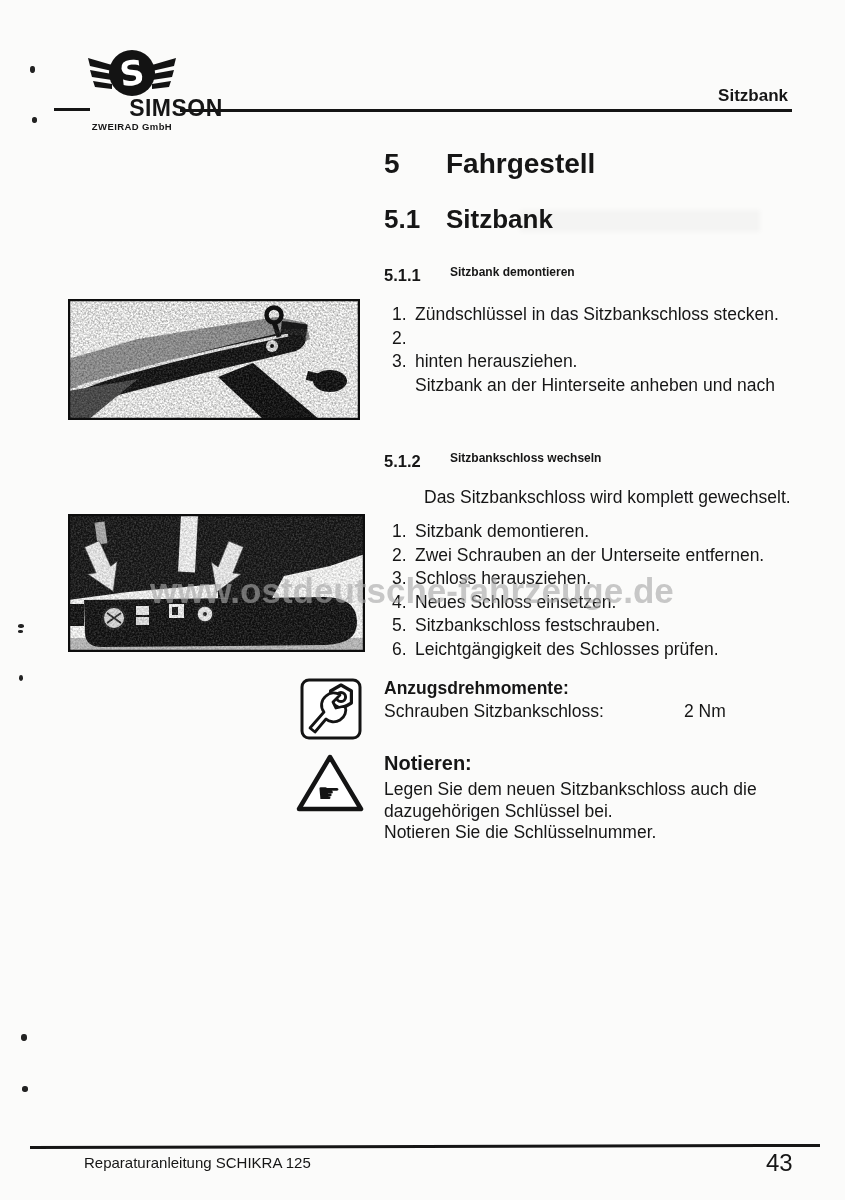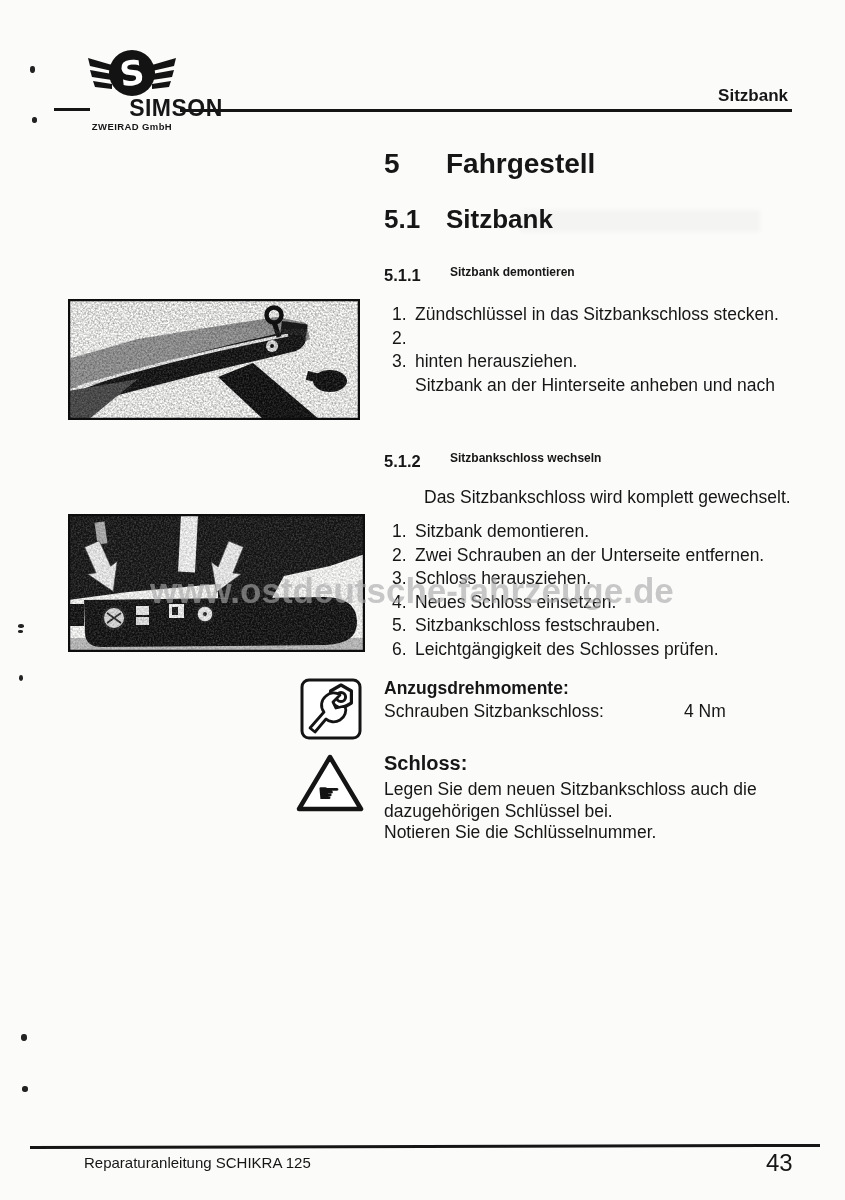--- a/index.html
+++ b/index.html
@@ -212,29 +212,29 @@
   <svg class="abs" style="left:300px;top:678px" width="62" height="62" viewBox="0 0 62 62">
     <rect x="2" y="2" width="58" height="58" rx="7" fill="#ffffff" stroke="#141414" stroke-width="3"></rect>
     <polygon points="41,7 51.4,13 51.4,25 41,31 30.6,25 30.6,13" fill="#ffffff" stroke="#141414" stroke-width="3.2" stroke-linejoin="round"></polygon>
     <circle cx="41" cy="19" r="4.6" fill="#ffffff" stroke="#141414" stroke-width="3"></circle>
     <path d="M10,50 L24,34 C20,29 21,22 26,18 C30,14 36,14 40,17 L33,24 L36,30 L45,28 C47,33 45,39 40,42 C35,45 29,44 26,41 L15,54 Z" fill="#ffffff" stroke="#141414" stroke-width="2.8" stroke-linejoin="round"></path>
   </svg>
   <div class="torque-text">
     <div class="b">Anzugsdrehmomente:</div>
     <div style="position:relative">
       <span>Schrauben Sitzbankschloss:</span>
-      <span class="torque-value" style="top:0">4 Nm</span>
+      <span class="torque-value" style="top:0">2 Nm</span>
     </div>
   </div>
 
   <svg class="abs" style="left:295px;top:752px" width="70" height="62" viewBox="0 0 70 62">
     <path d="M35,5 L66,57 L4,57 Z" fill="#ffffff" stroke="#141414" stroke-width="4.5" stroke-linejoin="round"></path>
     <text x="34" y="50" text-anchor="middle" font-family="'DejaVu Sans', sans-serif" font-size="26" fill="#141414">☛</text>
   </svg>
-  <div class="note-head">Schloss:</div>
+  <div class="note-head">Notieren:</div>
   <div class="note-lines">
     <span class="ln">Legen Sie dem neuen Sitzbankschloss auch die</span>
     <span class="ln">dazugehörigen Schlüssel bei.</span>
     <span class="ln">Notieren Sie die Schlüsselnummer.</span>
   </div>
 
   <div class="rule f-rule"></div>
   <div class="f-left">Reparaturanleitung SCHIKRA 125</div>
   <div class="f-right">43</div>
 

